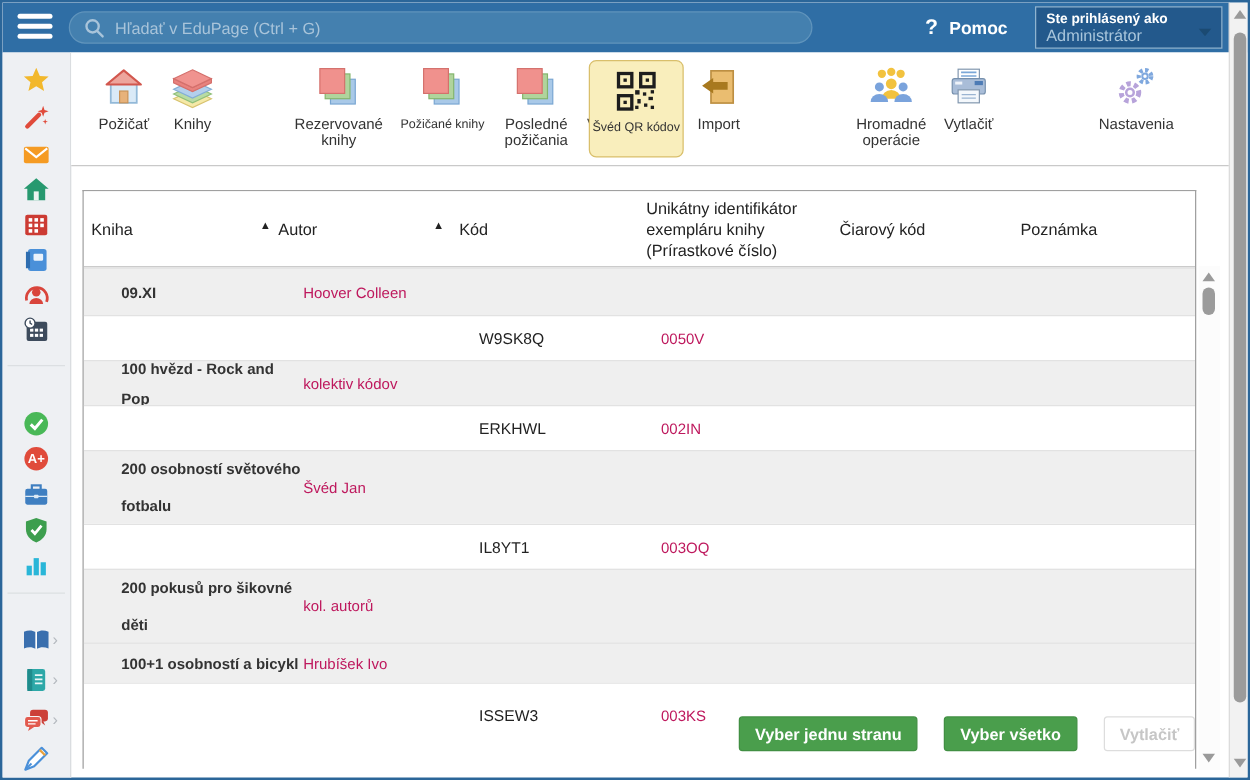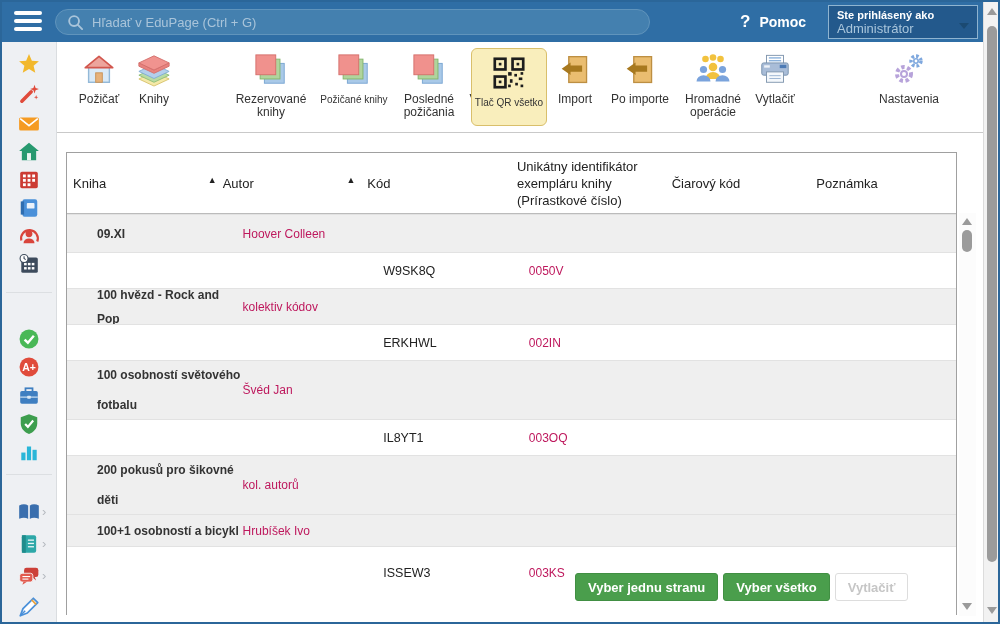--- a/index.html
+++ b/index.html
@@ -44,21 +44,21 @@
   .c1{width:156px;padding-left:6px;}
   .c2{width:145px;}
   .c3{width:150px;}
   .c4{width:155px;padding-right:10px;}
   .c5{width:145px;}
   .c6{width:140px;}
   .sortarr{position:absolute;top:22px;font-size:9px;color:#222;}
   .h37{height:37px;} .h35{height:35px;} .h58{height:58px;} .h31{height:31px;} .h38{height:38px;align-items:flex-end;}
   
   .actions{position:absolute;left:573px;top:571px;display:flex;gap:5px;}
-  .btn{height:26px;font-size:13px;font-weight:bold;border-radius:3px;padding:0 12px;display:flex;align-items:center;cursor:pointer;font-family:"Liberation Sans",sans-serif;}
+  .btn{height:26px;font-size:13px;font-weight:bold;border-radius:3px;padding:0 12px;display:flex;align-items:center;cursor:pointer;font-family:"Liberation Sans",sans-serif;margin-left:16px;}
   .btn.green{background:#4a9e4c;border:1px solid #418f43;color:#fff;}
   .btn.disabled{background:#fff;border:1px solid #ddd;color:#c6c6c6;cursor:default;}
   
   .in-scroll{position:absolute;left:957px;top:211px;width:17px;height:403px;background:#fcfcfc;}
   .out-scroll{position:absolute;left:981px;top:0;width:17px;height:620px;background:#f2f2f2;border-left:1px solid #dcdcdc;box-sizing:border-box;}
   .thumb{position:absolute;left:3px;width:10px;background:#9b9b9b;border-radius:5px;cursor:pointer;}
   .tri-up{width:0;height:0;border-left:5px solid transparent;border-right:5px solid transparent;border-bottom:7px solid #9a9a9a;position:absolute;left:3px;cursor:pointer;}
   .tri-down{width:0;height:0;border-left:5px solid transparent;border-right:5px solid transparent;border-top:7px solid #9a9a9a;position:absolute;left:3px;cursor:pointer;}
 </style>
 </head>
@@ -313,39 +313,30 @@
             <rect x="17" y="17" width="4" height="4"></rect>
             <rect x="24" y="19" width="3" height="3"></rect>
             <rect x="29" y="23" width="4" height="3"></rect>
             <rect x="19" y="25" width="3" height="4"></rect>
             <rect x="25" y="29" width="3" height="3"></rect>
             <rect x="31" y="17" width="3" height="3"></rect>
             <rect x="17" y="31" width="3" height="3"></rect>
             <rect x="31" y="31" width="3" height="3"></rect>
           </svg>
         </span>
-      <span class="tlabel">Tlač QR všetko</span>
+      <span class="tlabel">Švéd QR kódov</span>
     </div>
     <div class="tb" style="left:494px;width:48px">
       <span class="ticon">
           <svg width="32" height="32" viewBox="0 0 36 36">
             <rect x="11" y="3" width="20" height="29" fill="#eabd70" stroke="#bd8f42" stroke-width="1.5"></rect>
             <polygon points="3,16.5 13,9.5 13,13 26,13 26,20 13,20 13,23.5" fill="#a8791f"></polygon>
           </svg>
         </span>
       <span class="tlabel">Import</span>
-    </div>
-    <div class="tb" style="left:546px;width:74px">
-      <span class="ticon">
-          <svg width="32" height="32" viewBox="0 0 36 36">
-            <rect x="11" y="3" width="20" height="29" fill="#eabd70" stroke="#bd8f42" stroke-width="1.5"></rect>
-            <polygon points="3,16.5 13,9.5 13,13 26,13 26,20 13,20 13,23.5" fill="#a8791f"></polygon>
-          </svg>
-        </span>
-      <span class="tlabel">Po importe</span>
     </div>
     <div class="tb" style="left:620px;width:72px">
       <span class="ticon">
           <svg width="36" height="36" viewBox="0 0 36 36">
             <circle cx="10.5" cy="7" r="3.3" fill="#f2c23e"></circle>
             <circle cx="18" cy="5.5" r="3.3" fill="#f2c23e"></circle>
             <circle cx="25.5" cy="7" r="3.3" fill="#f2c23e"></circle>
             <circle cx="18" cy="15" r="4.3" fill="#f2c23e"></circle>
             <path d="M10.5 27 a7.5 7 0 0 1 15 0 Z" fill="#f2c23e"></path>
             <circle cx="8.5" cy="17.5" r="3.6" fill="#7aa3dc"></circle>
@@ -434,21 +425,21 @@
     </div>
     <div class="trow w h35">
       <div class="td title c1"></div>
         <div class="td c2"></div>
         <div class="td kod c3">ERKHWL</div>
         <div class="td c4">002IN</div>
         <div class="td c5"></div>
         <div class="td c6"></div>
     </div>
     <div class="trow g h58">
-      <div class="td title c1" style="line-height:30px">100 osobností světového fotbalu</div>
+      <div class="td title c1" style="line-height:30px">200 osobností světového fotbalu</div>
         <div class="td c2">Švéd Jan</div>
         <div class="td kod c3"></div>
         <div class="td c4"></div>
         <div class="td c5"></div>
         <div class="td c6"></div>
     </div>
     <div class="trow w h35">
       <div class="td title c1"></div>
         <div class="td c2"></div>
         <div class="td kod c3">IL8YT1</div>

